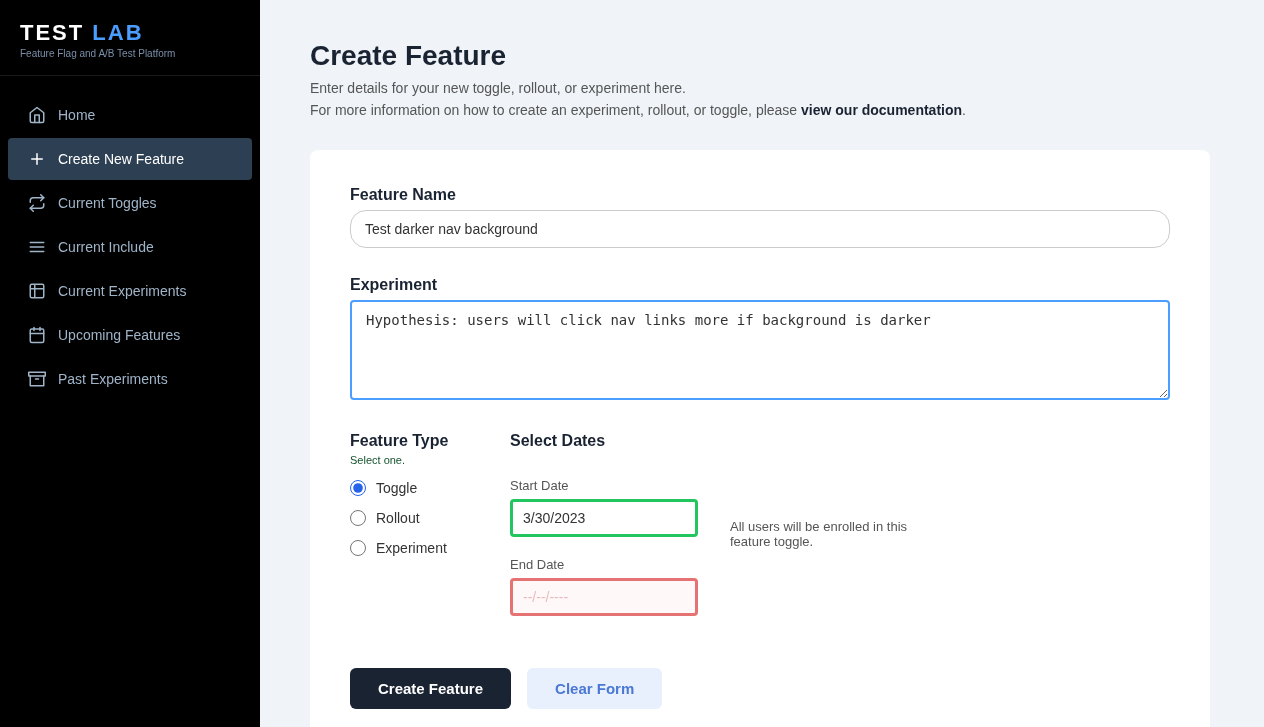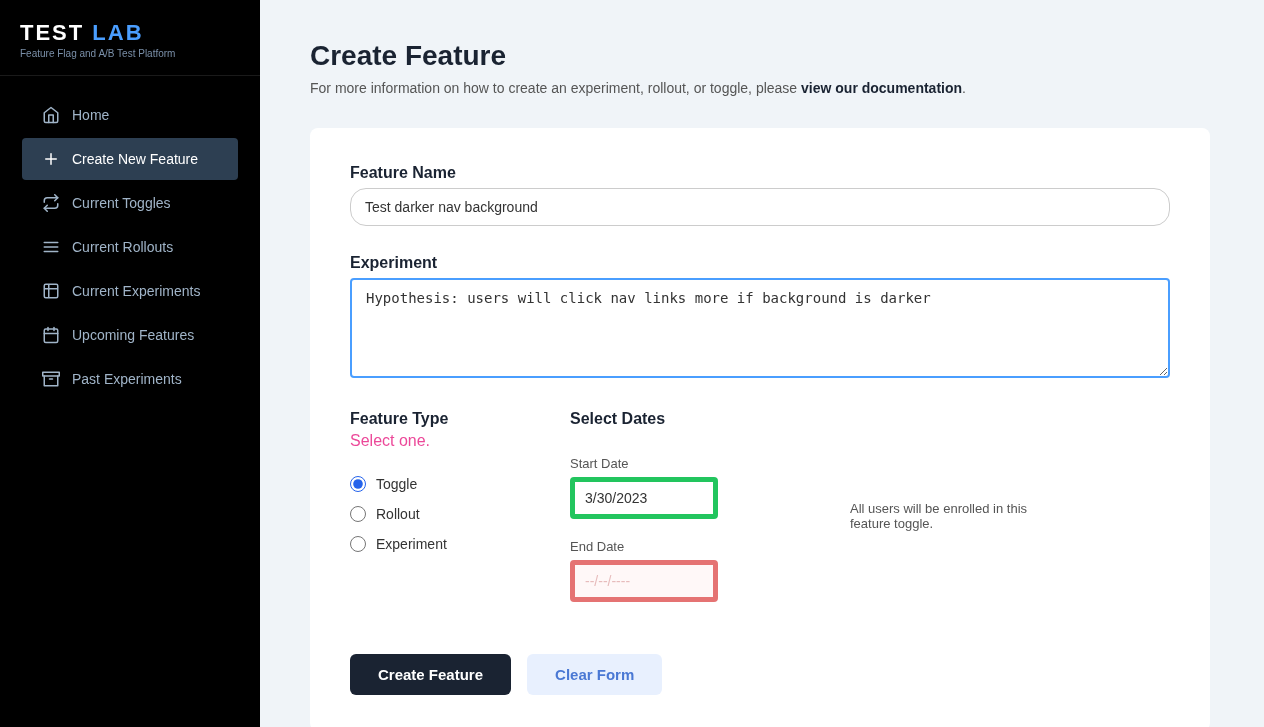--- a/index.html
+++ b/index.html
@@ -30,21 +30,21 @@
 
     .logo-text span { color: #4a9eff; }
 
     .logo-subtitle {
       color: #7a8fa8;
       font-size: 10px;
       margin-top: 2px;
     }
 
     .sidebar-nav {
-      padding: 16px 14px;
+      padding: 16px 0;
       flex: 1;
     }
 
     .nav-item {
       display: flex;
       align-items: center;
       gap: 12px;
       padding: 12px 20px;
       color: #a0b4c8;
       font-size: 14px;
@@ -144,40 +144,39 @@
       font-size: 14px;
       color: #333;
       outline: none;
       resize: vertical;
       min-height: 100px;
     }
 
     
     .bottom-section {
       display: flex;
-      gap: 60px;
       align-items: flex-start;
       margin-top: 8px;
     }
 
     .feature-type-section {
       min-width: 160px;
     }
 
     .section-label {
       font-size: 16px;
       font-weight: 700;
       color: #1a2332;
       margin-bottom: 4px;
     }
 
     .section-sublabel {
-      font-size: 16px;
-      color: #ec4899;
-      margin-bottom: 26px;
+      font-size: 11px;
+      color: #14532d;
+      margin-bottom: 14px;
     }
 
     .radio-option {
       display: flex;
       align-items: center;
       gap: 10px;
       margin-bottom: 14px;
       font-size: 14px;
       color: #333;
       cursor: pointer;
@@ -201,24 +200,24 @@
     .date-label {
       font-size: 13px;
       color: #555;
       margin-bottom: 6px;
       font-weight: 500;
     }
 
     .date-input-wrapper {
       display: flex;
       align-items: center;
-      border: 5px solid #22c55e;
+      border: 3px solid #22c55e;
       border-radius: 4px;
       overflow: hidden;
-      width: 148px;
+      width: 188px;
       background: #fff;
     }
 
     .date-input-wrapper.error {
       border-color: #e57373;
       background: #fff8f8;
     }
 
     .date-input-text {
       flex: 1;
@@ -317,21 +316,21 @@
     </div>
 
     <div class="nav-item">
       <span class="nav-icon">
         <svg class="icon-svg" viewBox="0 0 24 24">
             <line x1="3" y1="12" x2="21" y2="12"></line>
             <line x1="3" y1="6" x2="21" y2="6"></line>
             <line x1="3" y1="18" x2="21" y2="18"></line>
           </svg>
       </span>
-      <span>Current Rollouts</span>
+      <span>Current Include</span>
     </div>
 
     <div class="nav-item">
       <span class="nav-icon">
         <svg class="icon-svg" viewBox="0 0 24 24">
             <path d="M9 3H5a2 2 0 00-2 2v4m6-6h10a2 2 0 012 2v4M9 3v18m0 0h10a2 2 0 002-2V9M9 21H5a2 2 0 01-2-2V9m0 0h18"></path>
           </svg>
       </span>
       <span>Current Experiments</span>
     </div>
@@ -357,20 +356,21 @@
           </svg>
       </span>
       <span>Past Experiments</span>
     </div>
 
   </nav>
 </aside>
 
 <main class="main-content">
   <h1 class="page-title">Create Feature</h1>
+  <p class="page-subtitle">Enter details for your new toggle, rollout, or experiment here.</p>
   <p class="page-doc-link">
     <span>For more information on how to create an experiment, rollout, or toggle, please</span>
     <a href="#">view our documentation</a><span>.</span>
   </p>
 
   <div class="form-section">
 
     <div class="form-group">
       <label class="form-label">Feature Name</label>
       <input type="text" class="form-input" value="Test darker nav background" style="">

